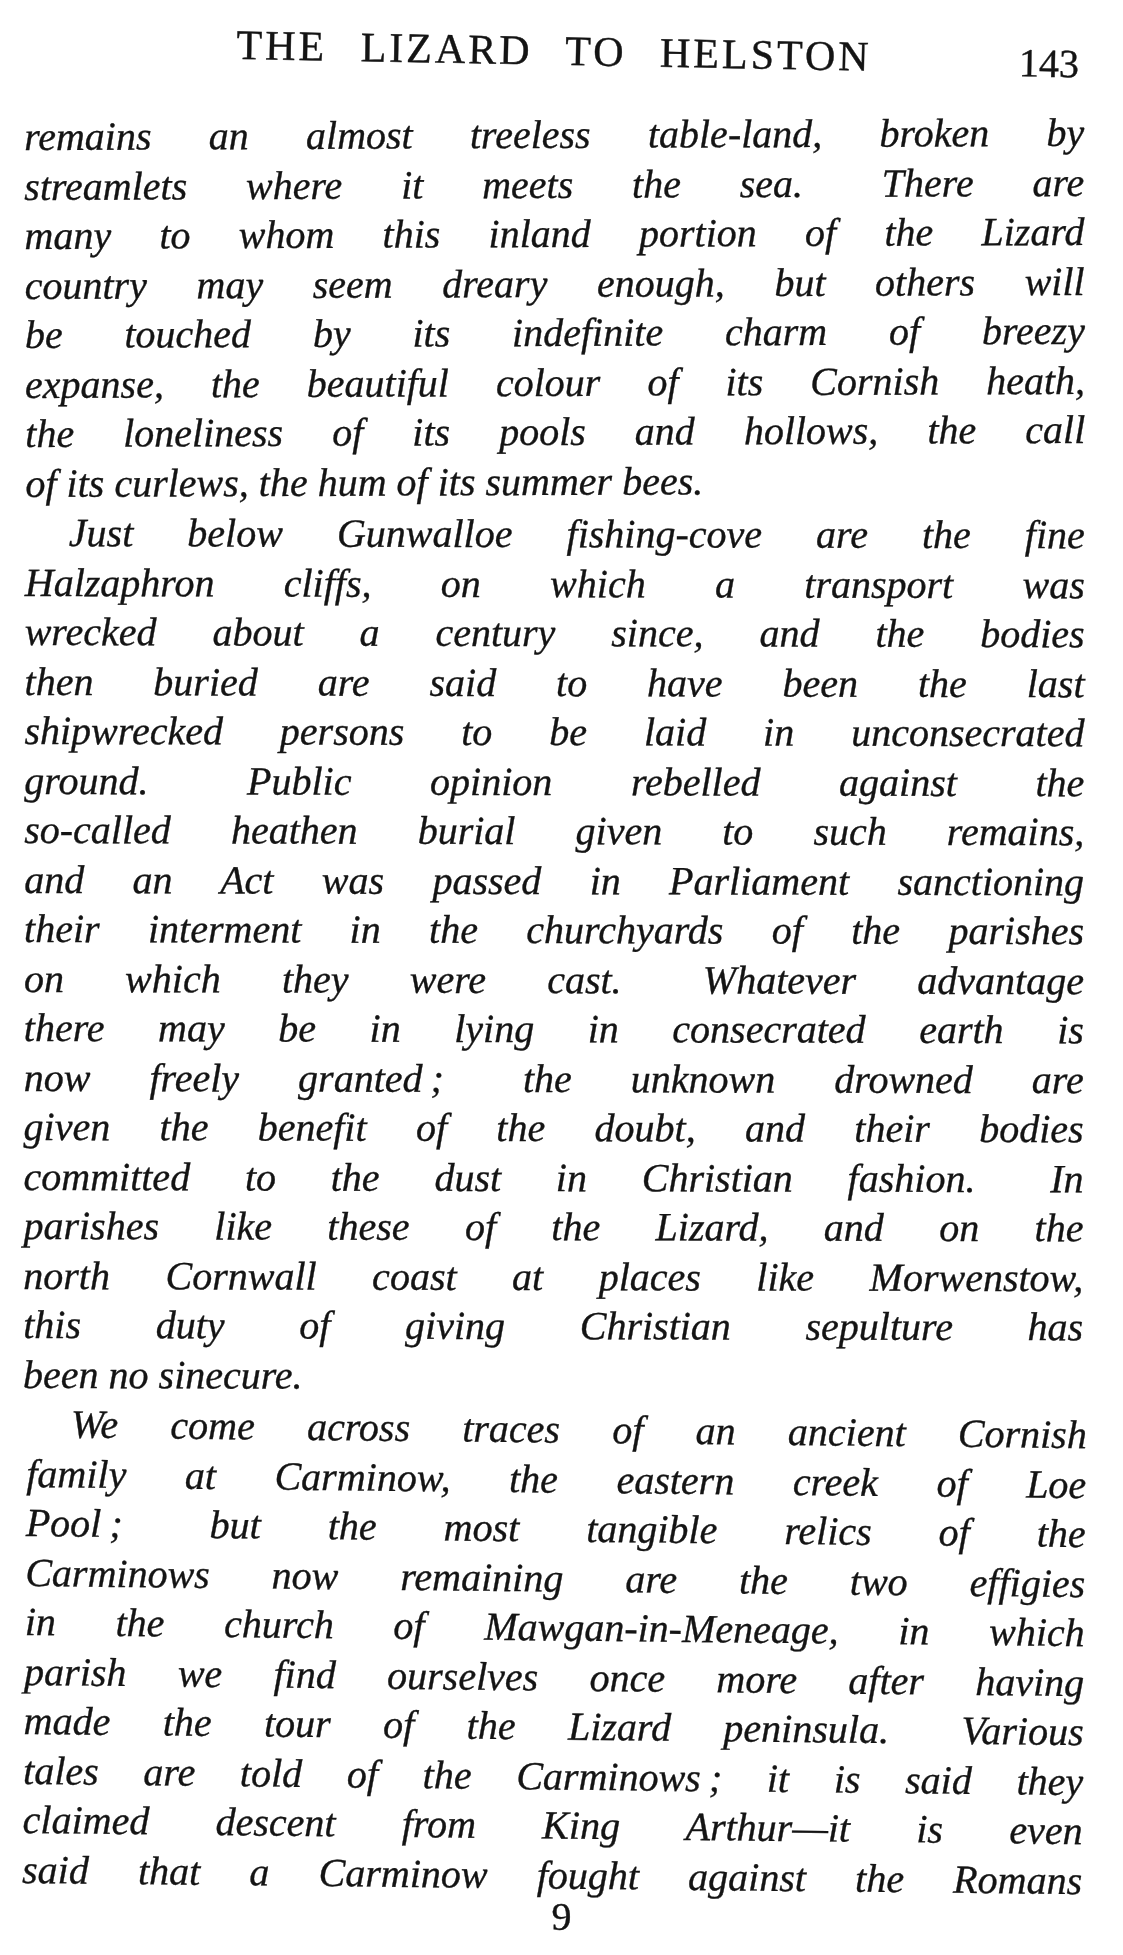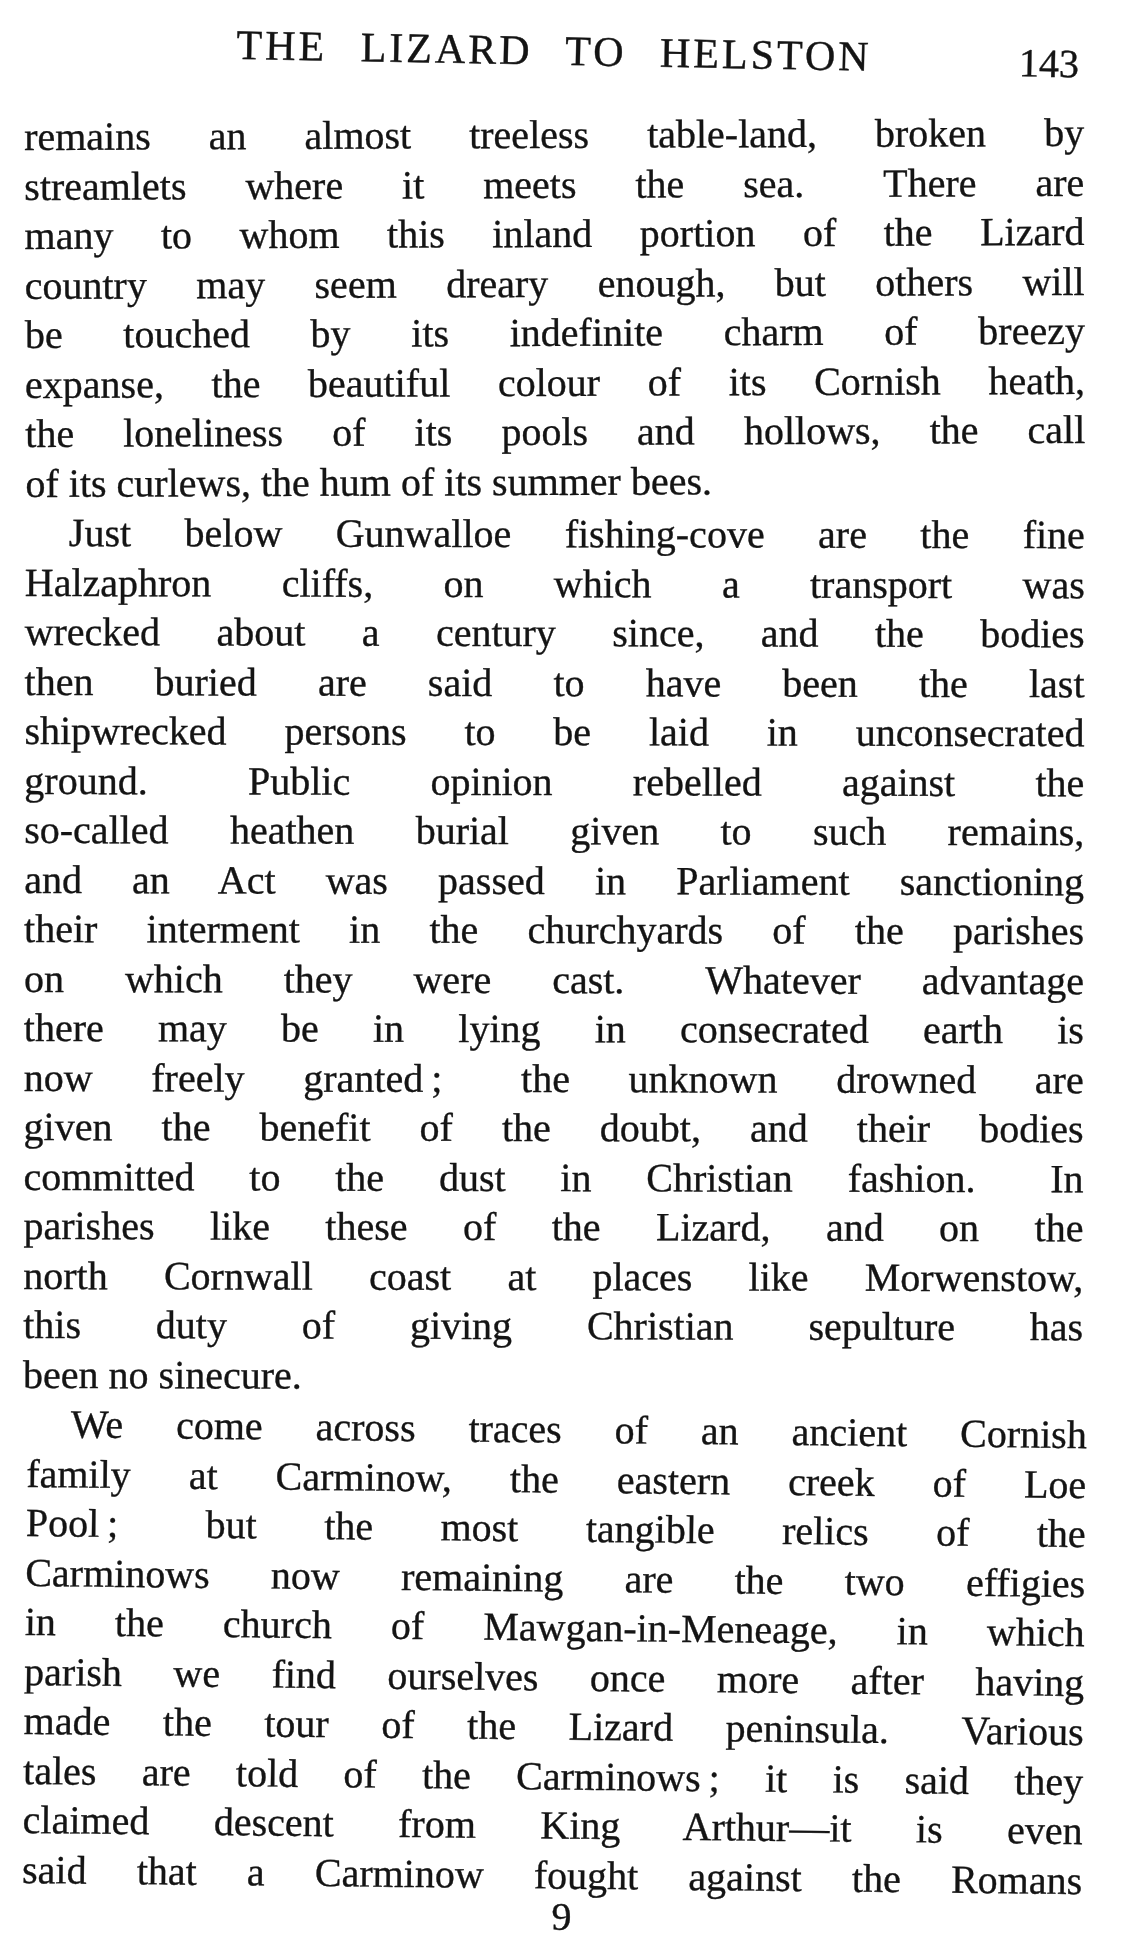--- a/index.html
+++ b/index.html
@@ -36,20 +36,21 @@
     right: 5px;
     top: 4px;
     font-size: 40px;
     -webkit-text-stroke: 0.4px currentColor;
   }
   .text-block {
     position: absolute;
     top: 112px;
     left: 24px;
     width: 1060px;
+    font-style: italic;
   }
   .para { margin: 0; }
   .para:nth-child(1) { transform: rotate(-0.22deg); transform-origin: 0 0; }
   .para:nth-child(2) { transform: rotate(0.12deg); transform-origin: 0 50%; }
   .para:nth-child(3) { transform: rotate(0.6deg);  transform-origin: 0 60%; }
   .line {
     font-size: 40px;
     line-height: 49.5px;
     height: 49.5px;
     text-align: justify;

